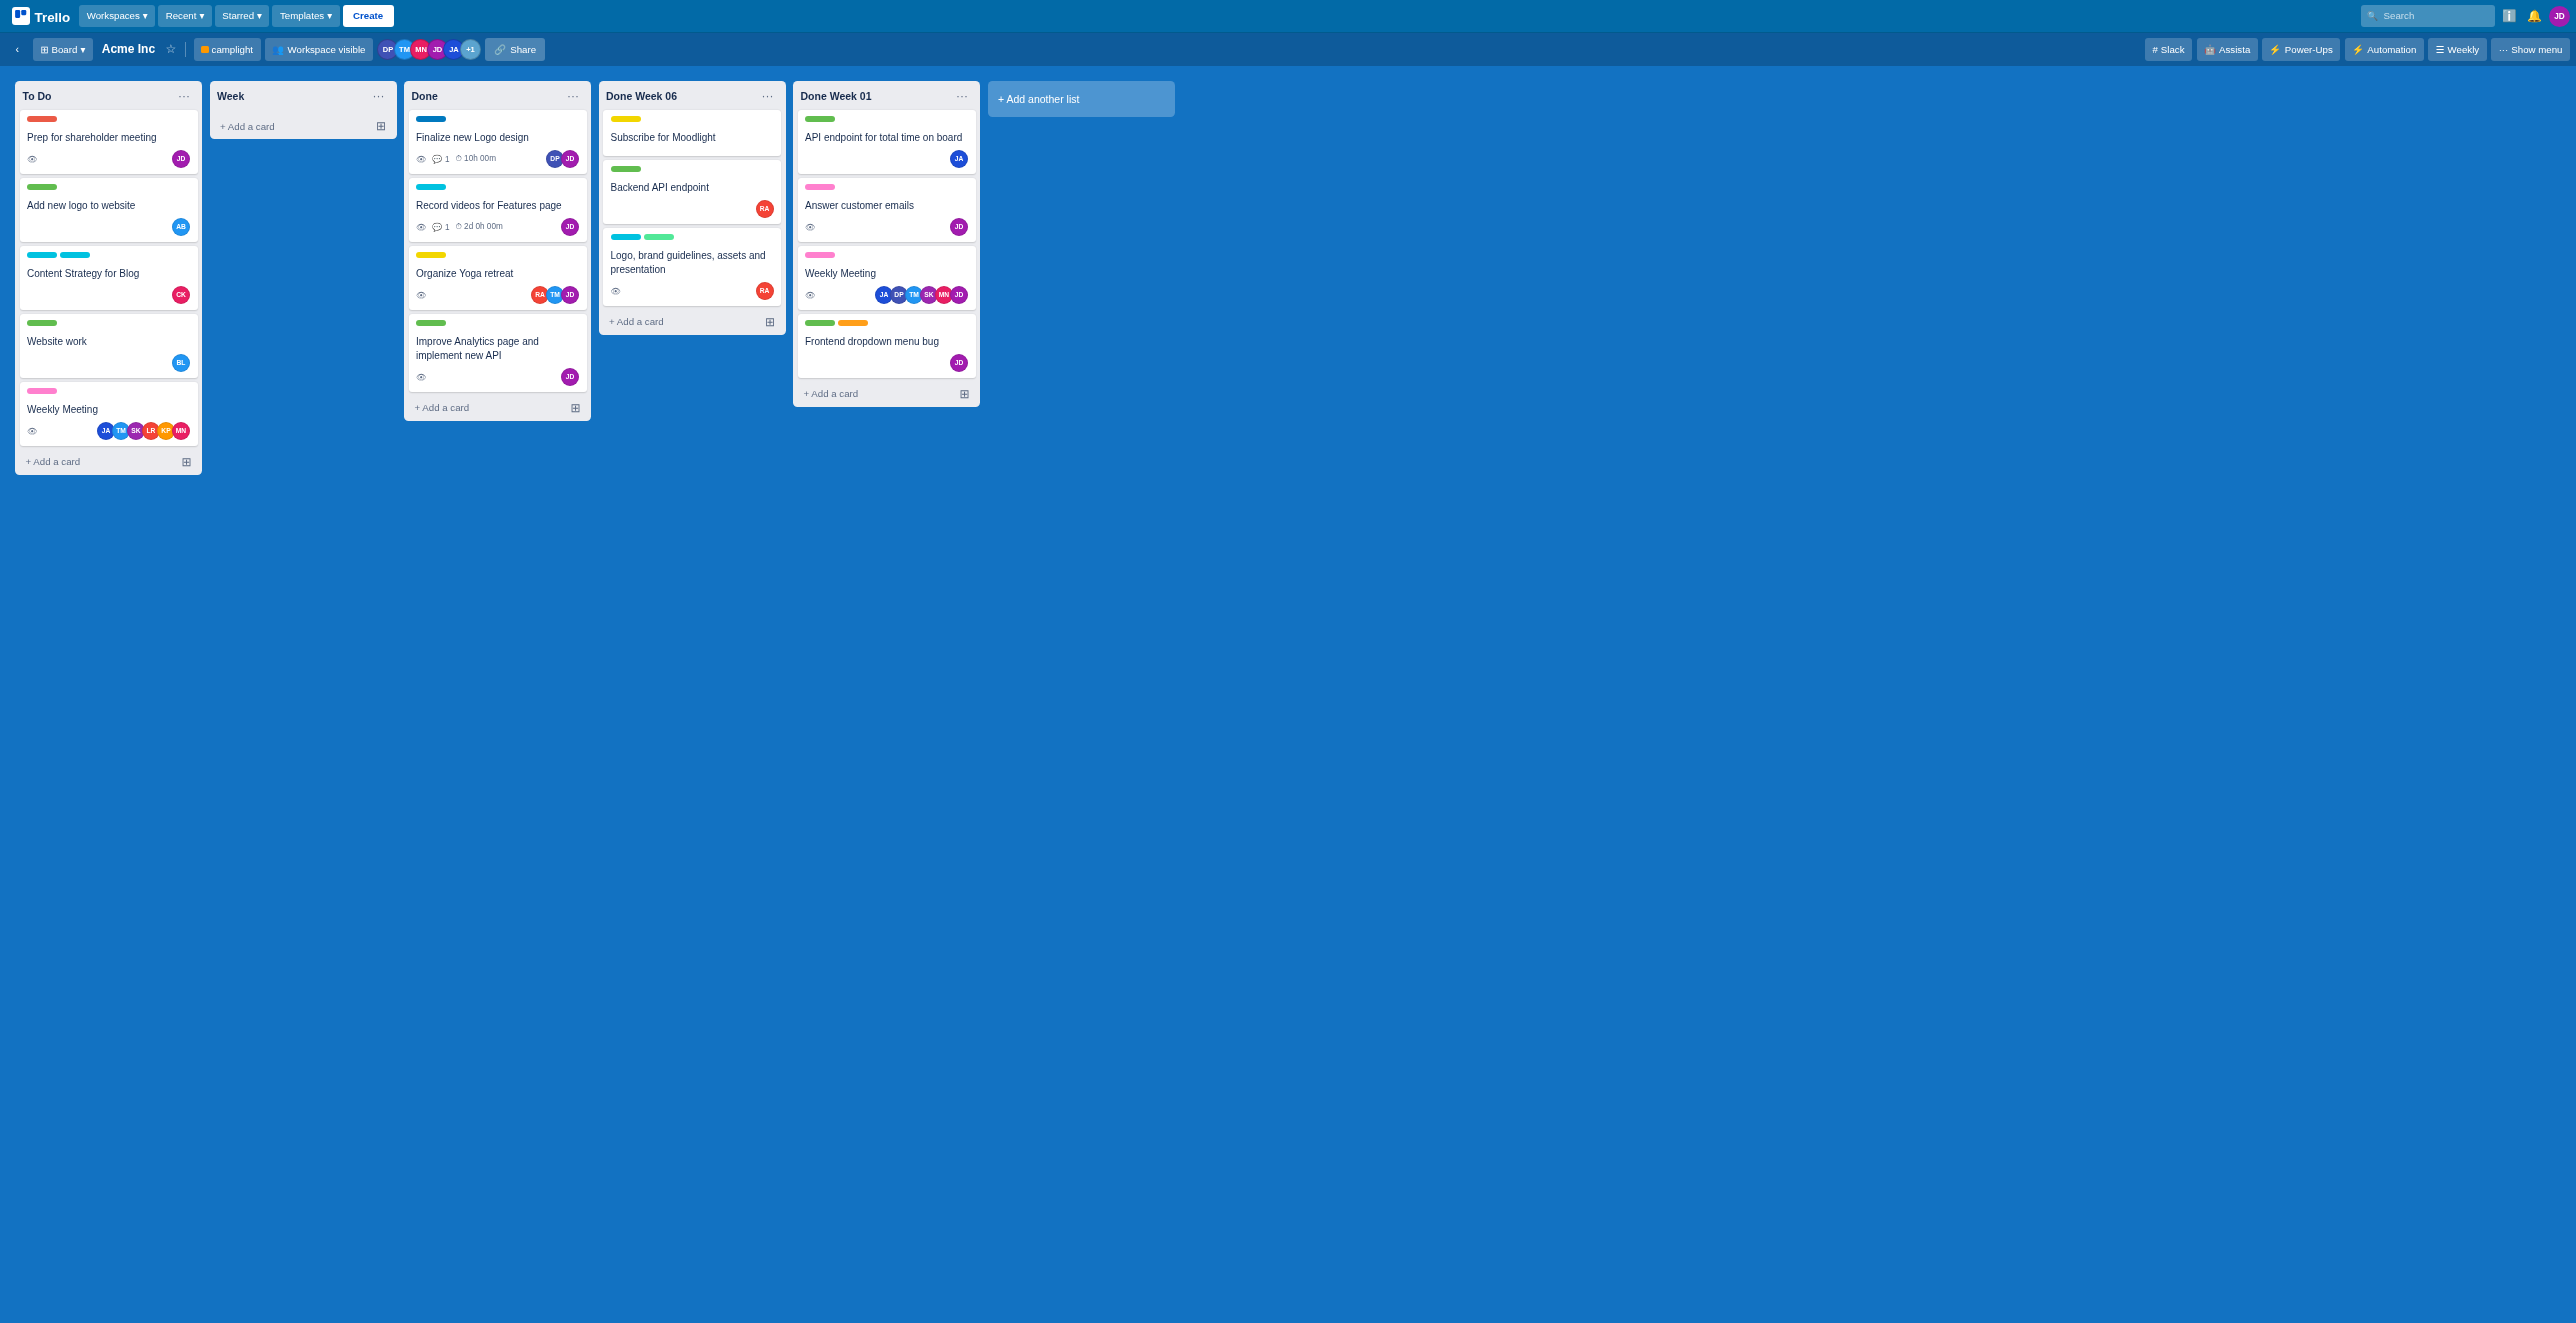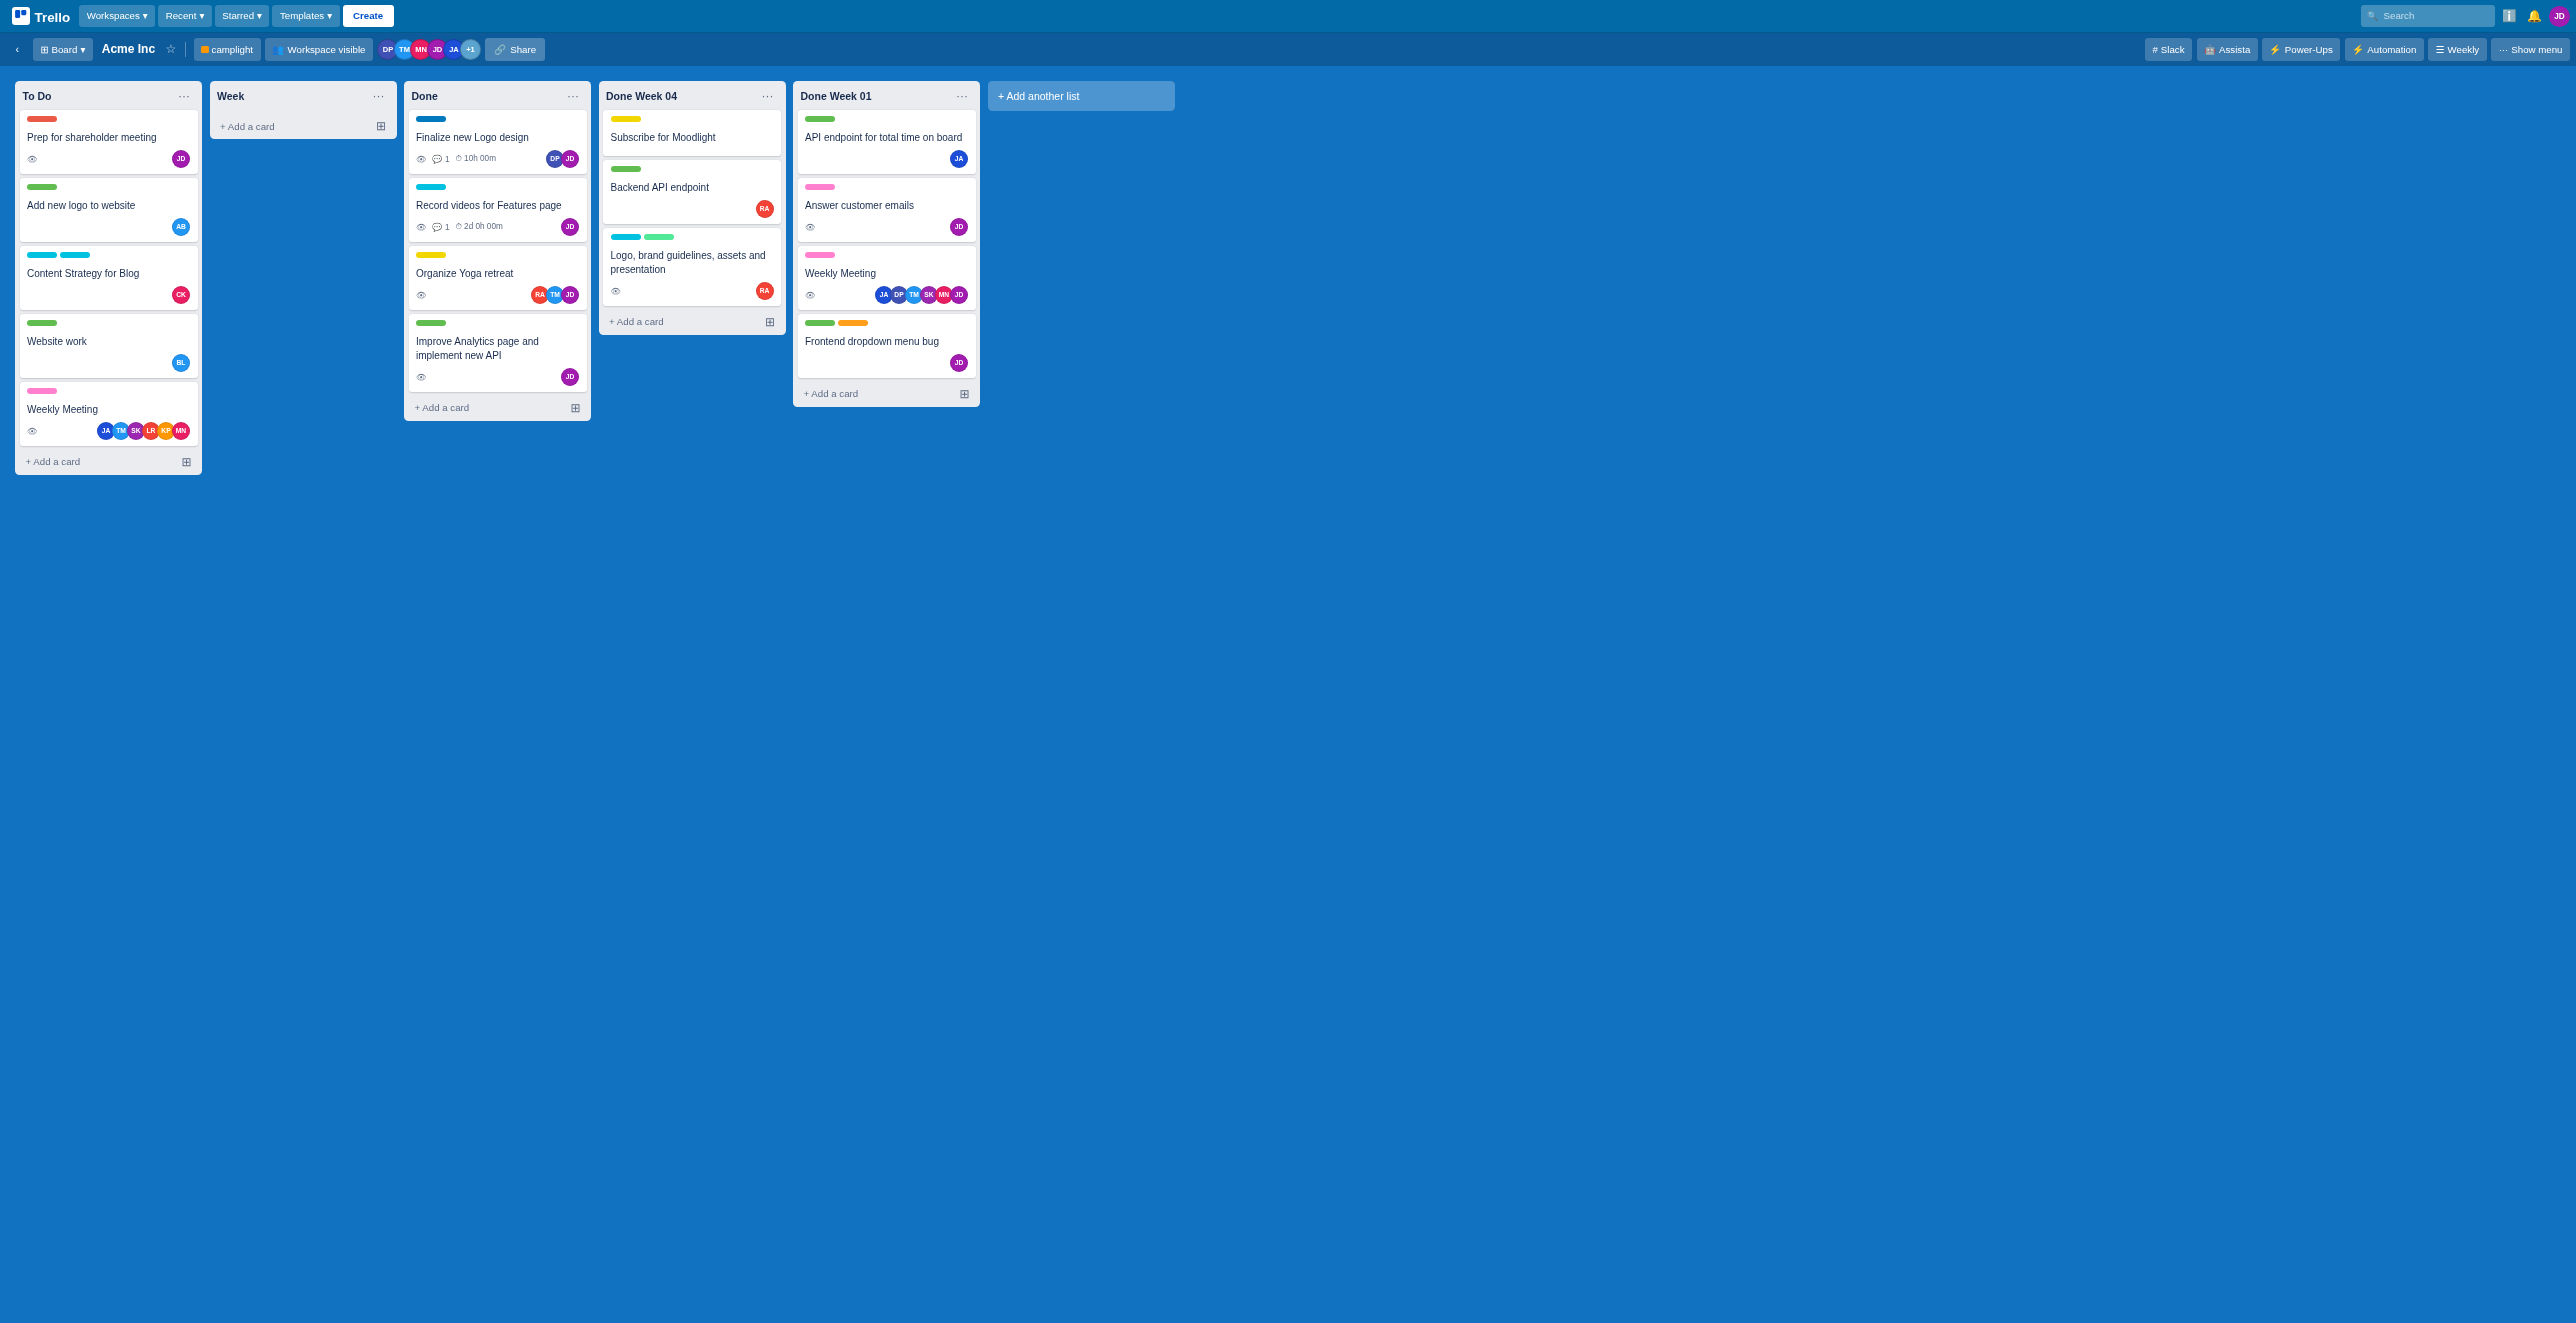--- a/index.html
+++ b/index.html
@@ -372,21 +372,21 @@
       color: white;
       cursor: pointer;
       font-size: 10.5px;
       padding: 7.5px 10.5px;
       width: 187px;
       min-width: 187px;
       text-align: left;
       display: flex;
       align-items: center;
       gap: 4.5px;
-      height: 30px;
+      height: 36px;
     }
 
     
     .av-brown { background: #a21caf; }
     .av-blue { background: #2196F3; text-align: center; }
     .av-orange { background: #FF9800; }
     .av-purple { background: #9C27B0; }
     .av-pink { background: #E91E63; }
     .av-red { background: #F44336; }
     .av-indigo { background: #3F51B5; }
@@ -669,21 +669,21 @@
       <button class="card-edit-btn">✎</button>
     </div>
       </div>
       <div class="list-footer">
     <button class="add-card-btn">+ Add a card</button>
     <button class="add-compose-btn">⊞</button>
   </div>
     </div>
     <div class="list">
       <div class="list-header">
-    <span class="list-title">Done Week 04</span>
+    <span class="list-title">Done Week 06</span>
     <button class="list-menu-btn">···</button>
   </div>
       <div class="list-cards">
         <div class="card">
       <div class="card-labels">
             <span class="card-label" style="background:#F2D600"></span>
           </div>
       <div class="card-title">Subscribe for Moodlight</div>
 
       <button class="card-edit-btn">✎</button>

